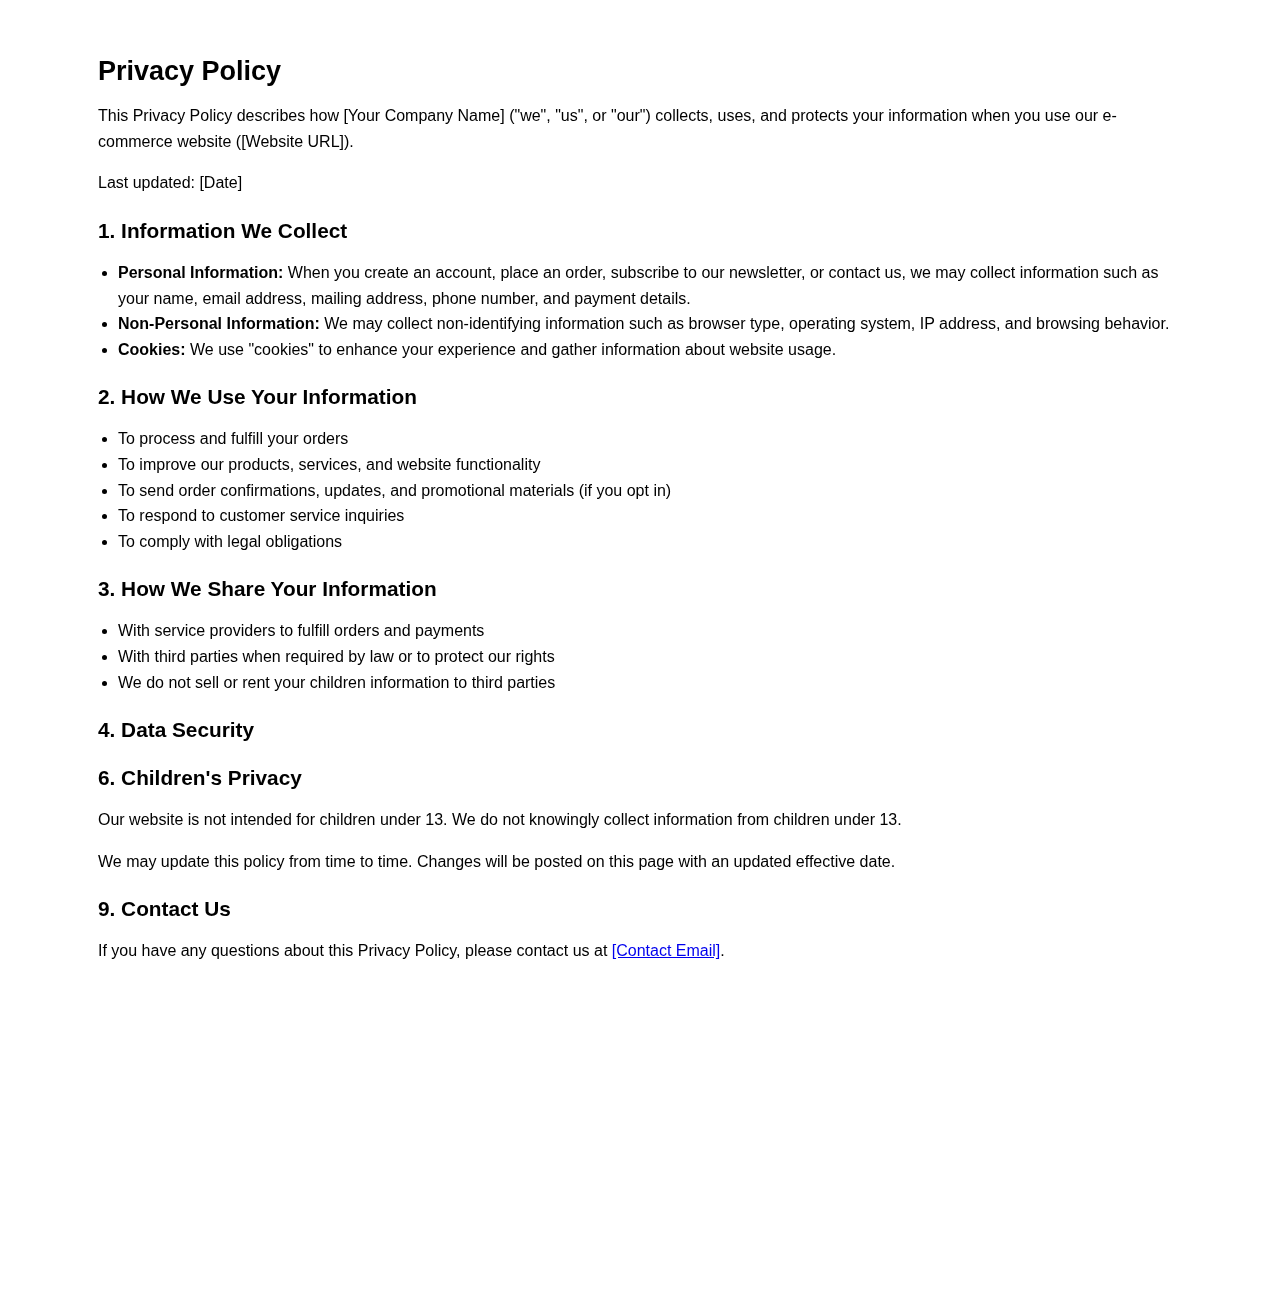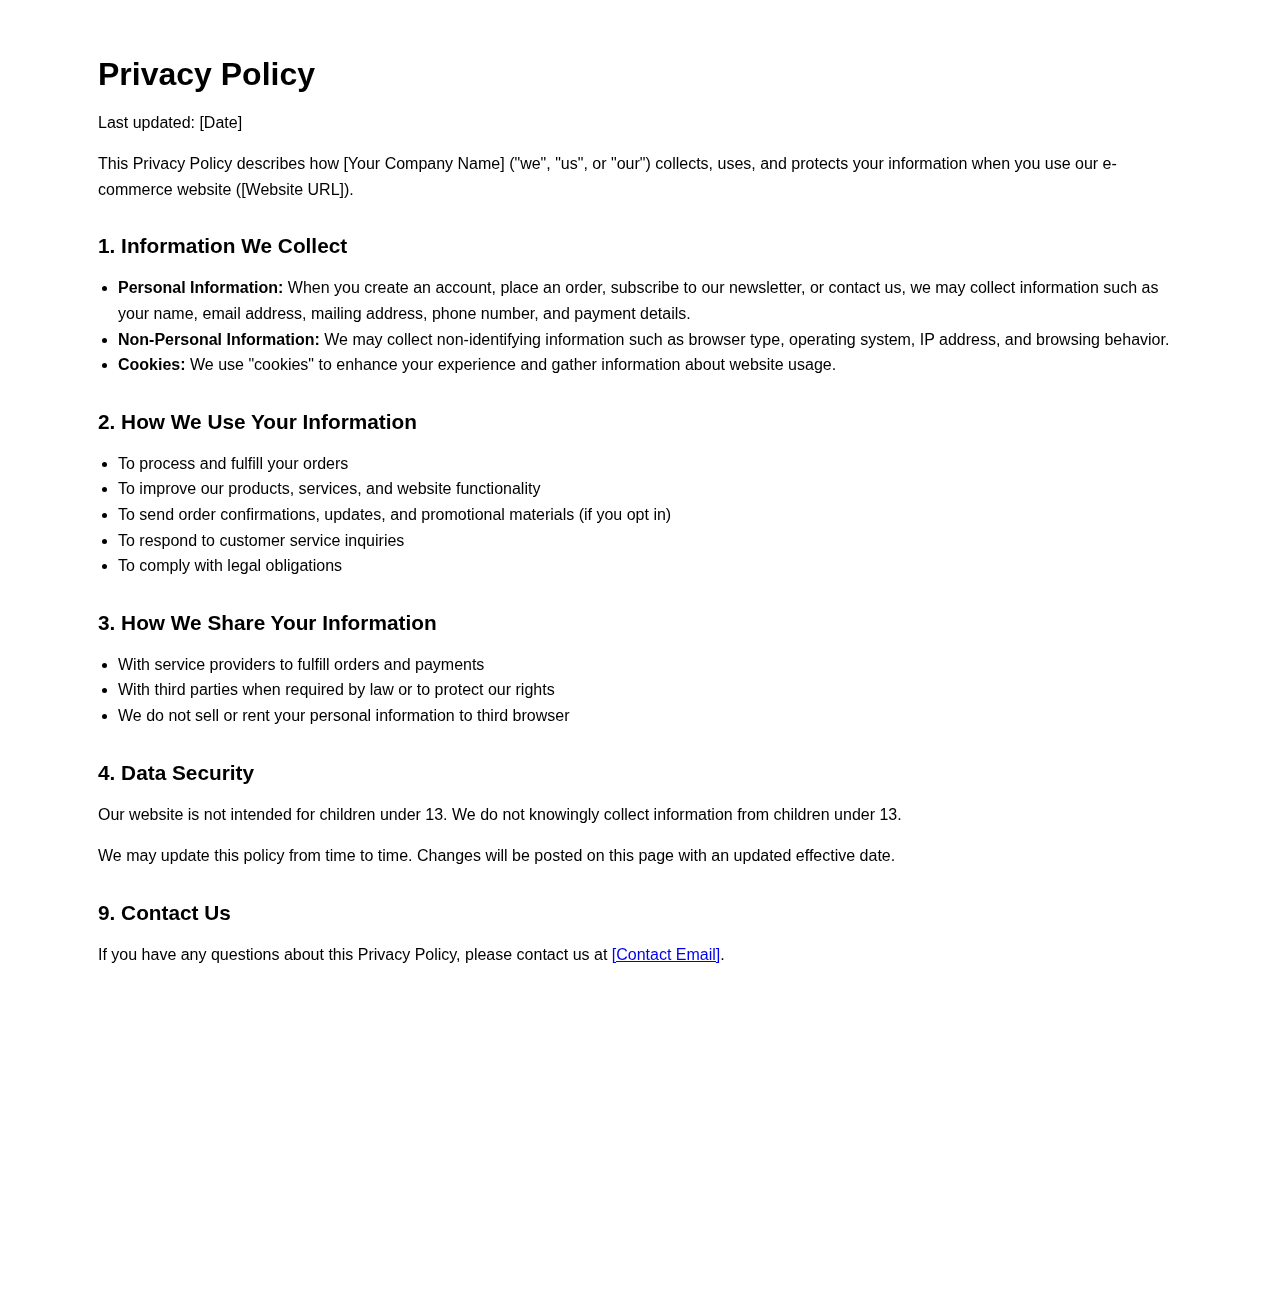--- a/index.html
+++ b/index.html
@@ -2,34 +2,34 @@
 <html><head>
 <meta charset="utf-8">
 <style>
   html, body { margin: 0; padding: 0; background: #ffffff; }
   body {
     width: 1278px; min-height: 1300px;
     font-family: "Liberation Sans", sans-serif;
     color: #000; font-size: 16px; line-height: 1.6;
   }
   .container { padding: 54px 98px 0 98px; max-width: 1082px; }
-  h1 { font-size: 32px; font-weight: bold; margin: 0 0 14px 0; line-height: 1.3; }
-  h2 { font-size: 20.8px; font-weight: bold; margin: 30px 0 16px 0; line-height: 1.3; }
+  h1 { font-size: 27px; font-weight: bold; margin: 0 0 14px 0; line-height: 1.3; }
+  h2 { font-size: 20.8px; font-weight: bold; margin: 21px 0 16px 0; line-height: 1.3; }
   p { margin: 0 0 16px 0; }
   ul { margin: 12px 0 16px 0; padding-left: 20px; }
   li { margin: 0 0 0 0; line-height: 1.6; }
   a { color: #0000ee; text-decoration: underline; margin-top: 20px; }
 </style>
 </head>
 <body>
 
 <div class="container">
   <h1>Privacy Policy</h1>
+  <p>This Privacy Policy describes how [Your Company Name] ("we", "us", or "our") collects, uses, and protects your information when you use our e-commerce website ([Website URL]).</p>
   <p>Last updated: [Date]</p>
-  <p>This Privacy Policy describes how [Your Company Name] ("we", "us", or "our") collects, uses, and protects your information when you use our e-commerce website ([Website URL]).</p>
 
   <section>
     <h2>1. Information We Collect</h2>
     <ul>
       <li><strong>Personal Information:</strong><span> When you create an account, place an order, subscribe to our newsletter, or contact us, we may collect information such as your name, email address, mailing address, phone number, and payment details.</span></li>
       <li><strong>Non-Personal Information:</strong><span> We may collect non-identifying information such as browser type, operating system, IP address, and browsing behavior.</span></li>
       <li><strong>Cookies:</strong><span> We use "cookies" to enhance your experience and gather information about website usage.</span></li>
     </ul>
   </section>
 
@@ -42,30 +42,31 @@
       <li>To respond to customer service inquiries</li>
       <li>To comply with legal obligations</li>
     </ul>
   </section>
 
   <section>
     <h2>3. How We Share Your Information</h2>
     <ul>
       <li>With service providers to fulfill orders and payments</li>
       <li>With third parties when required by law or to protect our rights</li>
-      <li>We do not sell or rent your personal information to third browser</li>
+      <li>We do not sell or rent your children information to third parties</li>
     </ul>
   </section>
 
   <section>
     <h2>4. Data Security</h2>
   </section>
 
 
   <section>
+    <h2>6. Children's Privacy</h2>
     <p>Our website is not intended for children under 13. We do not knowingly collect information from children under 13.</p>
   </section>
 
   <section>
     <p>We may update this policy from time to time. Changes will be posted on this page with an updated effective date.</p>
   </section>
 
   <section>
     <h2>9. Contact Us</h2>
     <p><span>If you have any questions about this Privacy Policy, please contact us at </span><a href="#">[Contact Email]</a><span>.</span></p>

